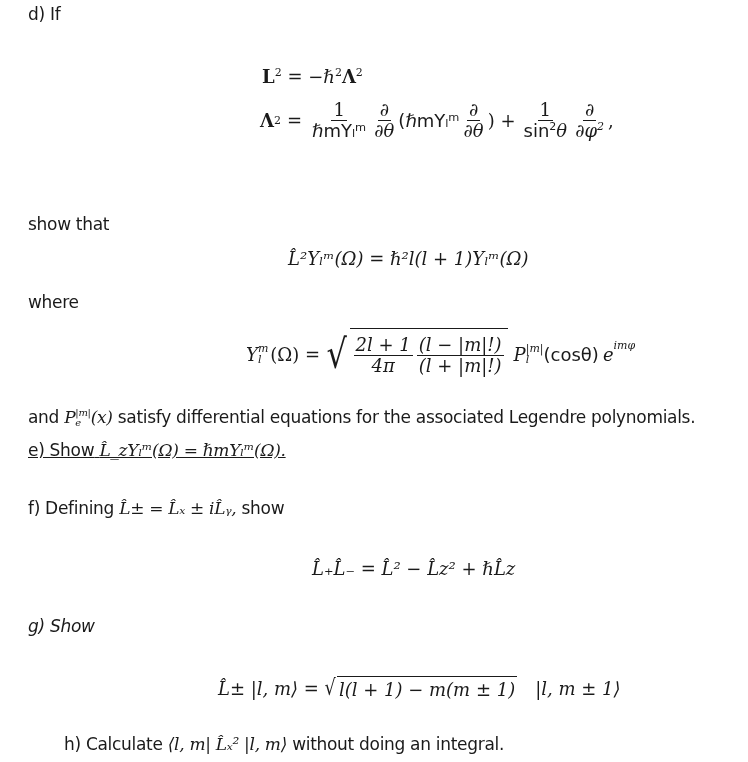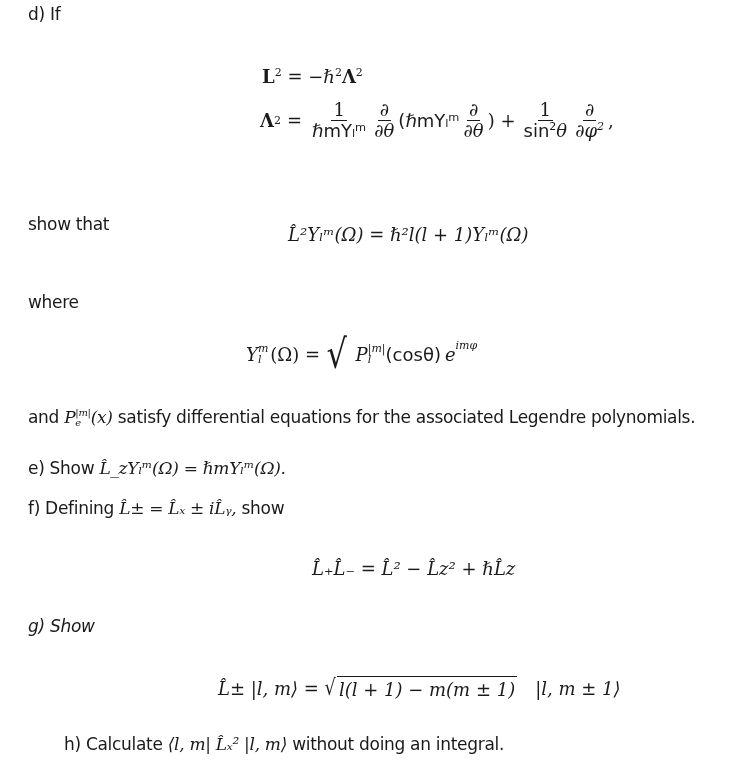--- a/index.html
+++ b/index.html
@@ -54,54 +54,64 @@
       </span>
     <span class="frac m">
         <span class="num">∂</span>
         <span><span>∂φ</span><sup>2</sup></span>
       </span>
     <span>,</span>
   </div>
 
   <div class="prose" style="left:28px; top:174px;margin-top:40px;">show that</div>
 
-  <div class="math m" style="left:288px; top:224px;">L̂²Yₗᵐ(Ω) = ℏ²l(l + 1)Yₗᵐ(Ω)</div>
+  <div class="math m" style="left:288px; top:248px;">L̂²Yₗᵐ(Ω) = ℏ²l(l + 1)Yₗᵐ(Ω)</div>
 
   <div class="prose" style="left:28px; top:292px;">where</div>
 
   <div class="math" style="left:246px; top:328px; display:flex; align-items:center;">
     <span class="m">Y</span>
       <span style="display:inline-flex;flex-direction:column;font-size:11px;line-height:11px;" class="m">
         <span>m</span>
         <span>l</span>
       </span>
     <span style="margin:0 4px 0 2px;">(Ω) =</span>
     <span class="sqrt">
       <span class="rad">√</span>
+      <span class="body">
+        <span class="frac m">
+            <span class="num">2l + 1</span>
+            <span>4π</span>
+          </span>
+        <span class="frac m">
+            <span class="num">(l − |m|!)</span>
+            <span>(l + |m|!)</span>
+          </span>
+      </span>
     </span>
     <span class="m" style="margin-left:6px;">P</span>
       <span style="display:inline-flex;flex-direction:column;font-size:11px;line-height:11px;" class="m">
         <span>|m|</span>
         <span>l</span>
       </span>
     <span class="sf">(cosθ)</span>
     <span class="m" style="margin-left:4px;">e</span>
       <sup class="m" style="position:relative;top:-8px;">imφ</sup>
   </div>
 
   <div class="prose" style="left:28px; top:407px;">
     <span>and</span>
     <span class="m">P</span><span style="display:inline-flex;flex-direction:column;font-size:10px;line-height:10px;vertical-align:middle;" class="m">
         <span>|m|</span>
         <span>e</span>
       </span><span class="m">(x)</span>
     <span>satisfy differential equations for the associated Legendre polynomials.</span>
   </div>
 
-  <div class="prose" style="left:28px; top:458px;">
+  <div class="prose" style="left:28px; top:440px;text-decoration:underline;">
     <span>e) Show</span>
     <span class="m">L̂_zYₗᵐ(Ω) = ℏmYₗᵐ(Ω).</span>
   </div>
 
   <div class="prose" style="left:28px; top:498px;text-align:center;">
     <span>f) Defining</span>
     <span class="m">L̂± = L̂ₓ ± iL̂ᵧ,</span>
     <span>show</span>
   </div>
 

